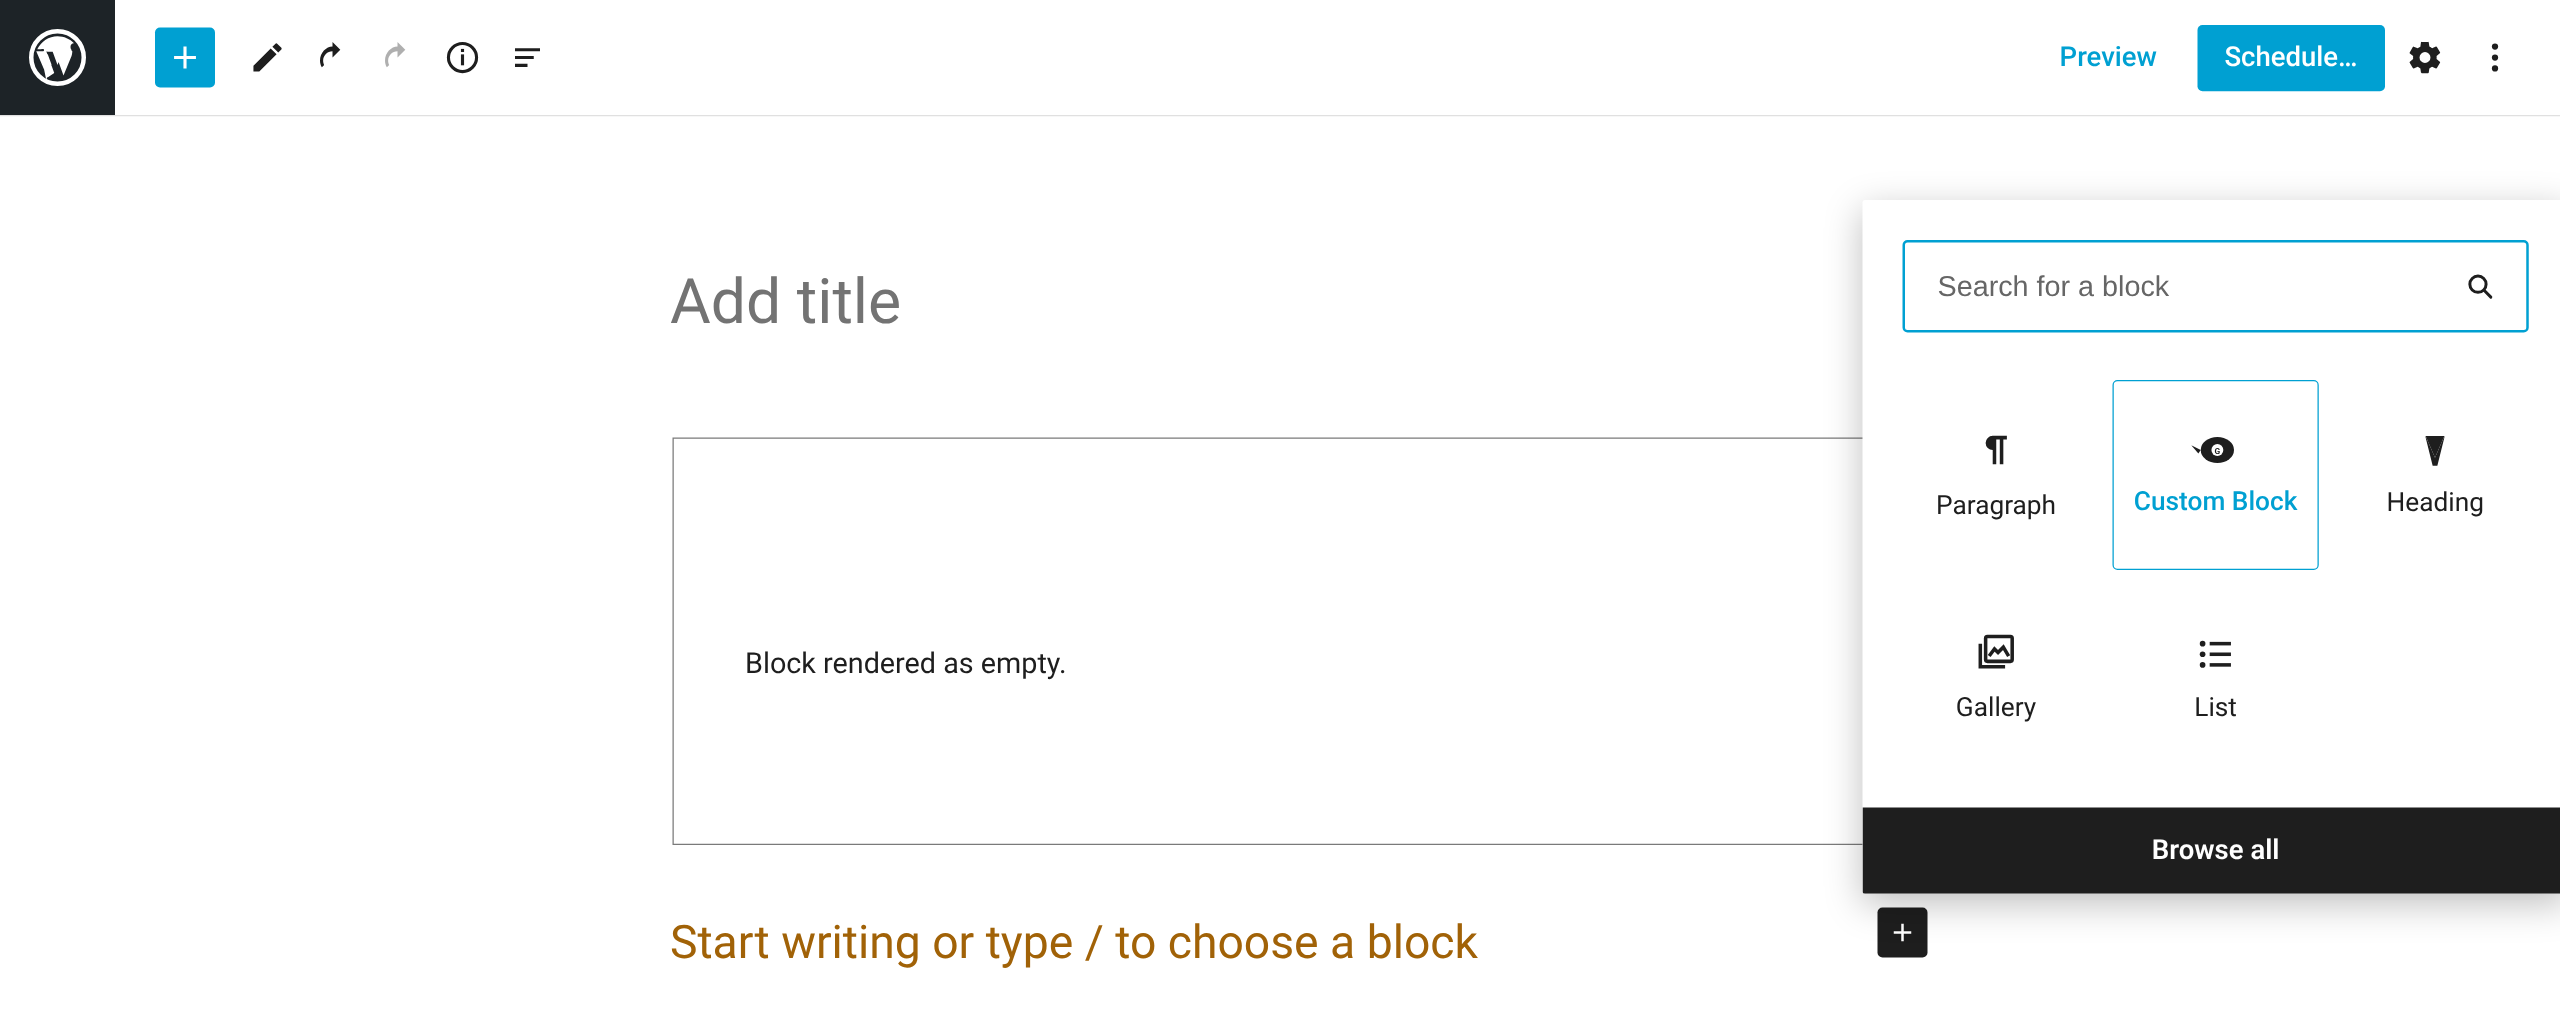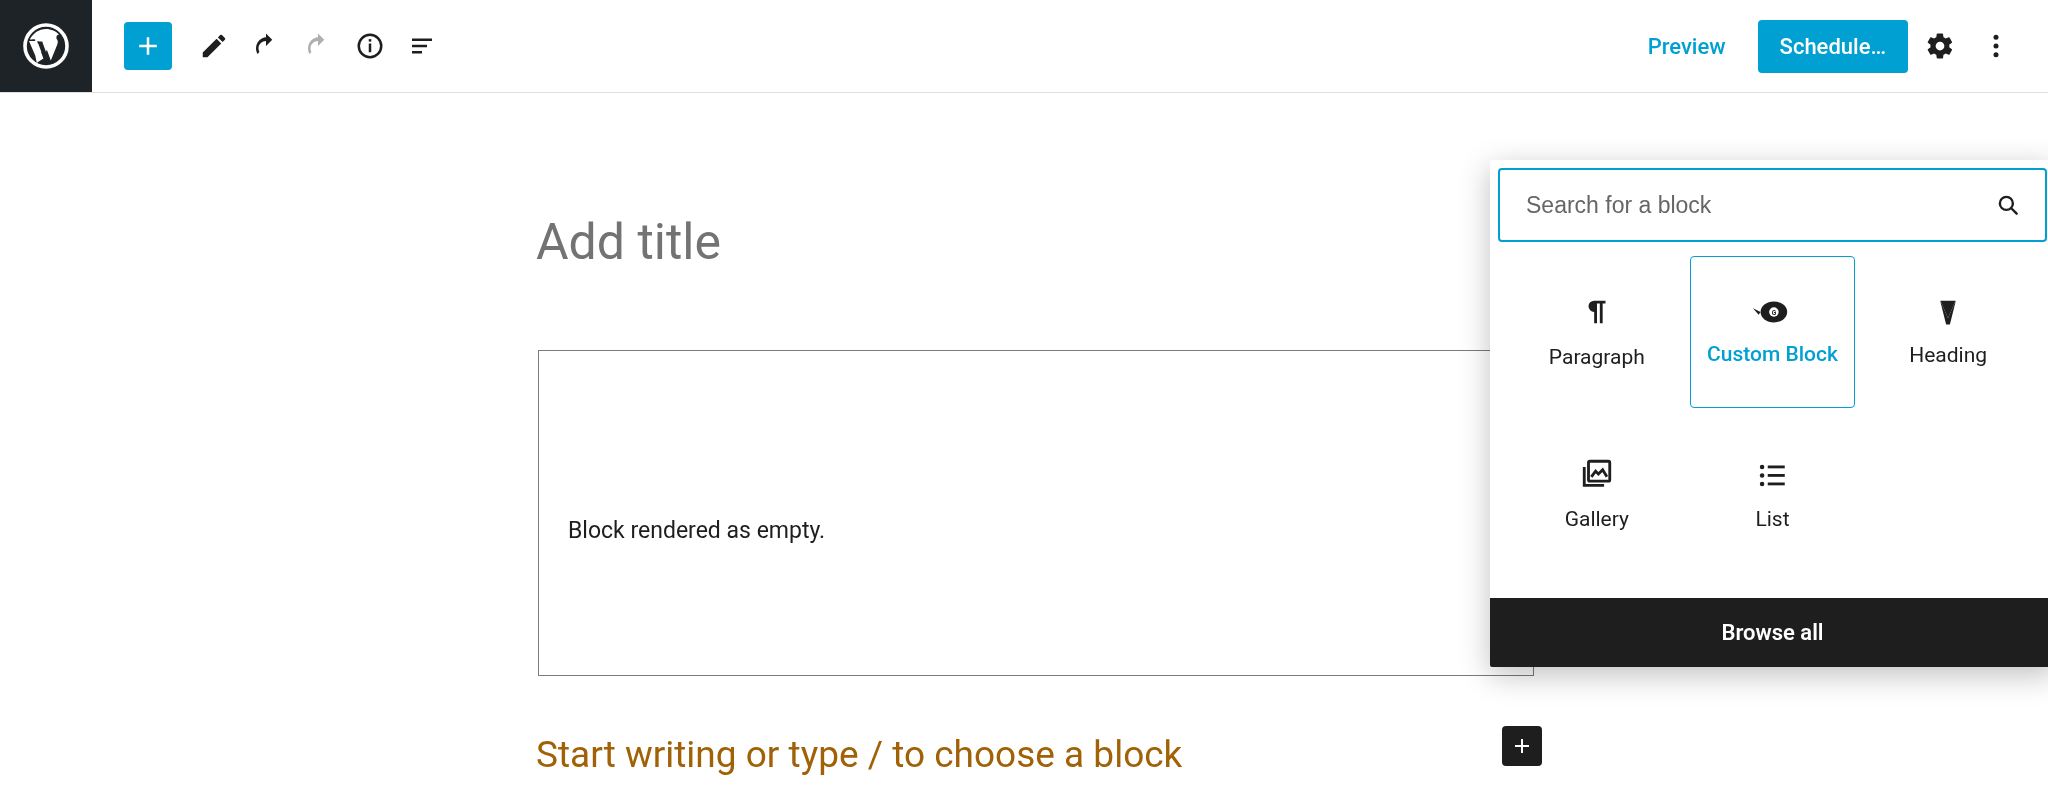--- a/index.html
+++ b/index.html
@@ -19,26 +19,26 @@
   .icon-btn.inserter{background:var(--accent);color:#fff;border-radius:4px;}
   .icon-btn svg{display:block;}
   .spacer{flex:1;}
   .tool-group-right{display:flex;align-items:center;gap:8px;padding-right:28px;}
   .link-btn{color:var(--accent);font-size:22px;font-weight:500;padding:14px 18px;}
   .primary-btn{background:var(--accent);color:#fff;font-size:22px;font-weight:500;padding:14px 22px;border-radius:4px;margin-left:6px;}
   .icon-plain{width:48px;height:48px;display:flex;align-items:center;justify-content:center;}
   
   .title-field{position:absolute;left:536px;top:213px;font-size:50px;color:#737373;font-weight:400;}
   .empty-block{position:absolute;left:538px;top:350px;width:996px;height:326px;border:1px solid #7a7a7a;box-sizing:border-box;}
-  .empty-block-msg{position:absolute;left:568px;top:517px;font-size:23px;color:#1e1e1e;}
+  .empty-block-msg{position:absolute;left:596px;top:517px;font-size:23px;color:#1e1e1e;}
   .writing-prompt{position:absolute;left:536px;top:733px;font-size:37px;color:#a16207;}
   .plus-small{position:absolute;left:1502px;top:726px;width:40px;height:40px;background:#1e1e1e;color:#fff;display:flex;align-items:center;justify-content:center;border-radius:4px;}
   
   .picker{position:absolute;left:1490px;top:160px;width:565px;background:#fff;box-shadow:0 8px 30px rgba(0,0,0,0.25);border-radius:2px;overflow:hidden;}
-  .picker-search{margin:8px;border:2px solid var(--accent);border-radius:4px;height:70px;display:flex;align-items:center;padding:0 24px;gap:16px;}
+  .picker-search{margin:32px;border:2px solid var(--accent);border-radius:4px;height:70px;display:flex;align-items:center;padding:0 24px;gap:16px;}
   .picker-search input{flex:1;border:none;outline:none;font-size:23px;color:#333;}
   .picker-search input::placeholder{color:#666;}
   .picker-grid{display:grid;grid-template-columns:repeat(3,1fr);padding:6px 24px 28px 24px;gap:10px;}
   .block-opt{height:150px;display:flex;flex-direction:column;align-items:center;justify-content:center;border:1px solid transparent;border-radius:4px;gap:16px;}
   .block-opt.selected{border:1.5px solid var(--accent);}
   .block-opt .blabel{font-size:21px;color:#1e1e1e;}
   .block-opt.selected .blabel{color:var(--accent);font-weight:500;}
   .browse-all{background:#1e1e1e;color:#fff;text-align:center;font-size:22px;font-weight:600;padding:22px 0;}
   .disabled svg{opacity:.35;}
 </style>

